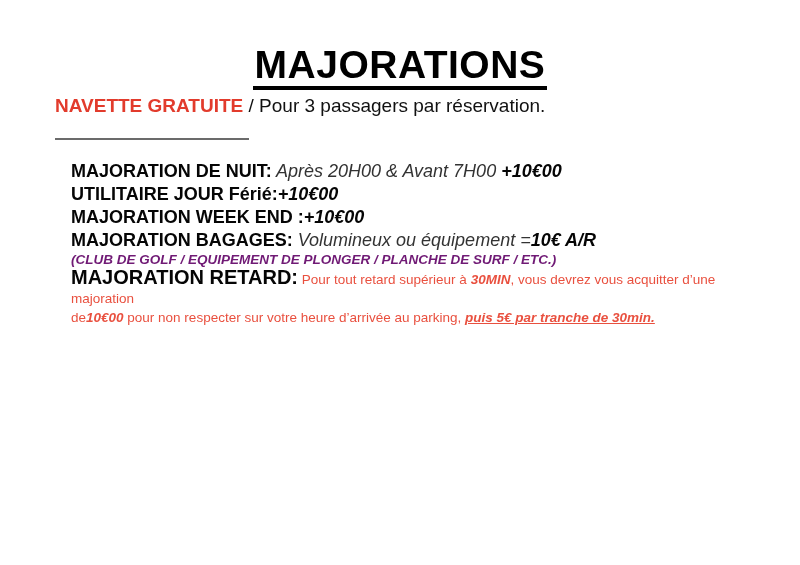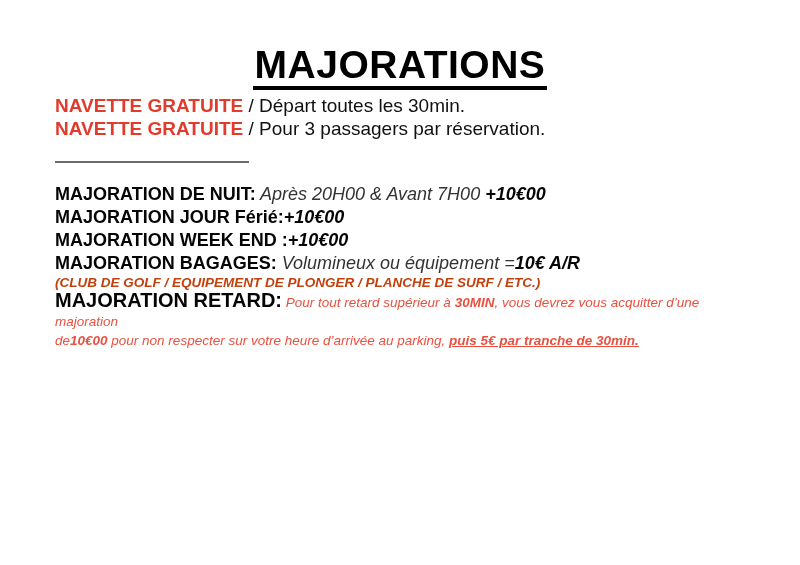--- a/index.html
+++ b/index.html
@@ -25,70 +25,67 @@
     letter-spacing:0.5px;
     border-bottom:4px solid #000;
     padding:0 2px 2px 2px;
     color:#000;
   }
   .content{padding:0 55px;}
   .navette{margin-top:4px;}
   .nav-line{font-size:19px;line-height:23px;color:var(--ink);}
   .nav-line .hl{color:var(--red);font-weight:bold;}
   .divider{width:194px;border-top:2px solid var(--divider);margin-top:21px;}
-  .rules{margin-top:20px;}
+  .rules{margin-top:20px;margin-left:16px;}
   .rule{font-size:18px;line-height:23px;color:var(--ink);white-space:nowrap;}
   .rule .label{font-weight:bold;color:#050505;}
   .rule .detail{font-style:italic;color:var(--ink-soft);}
   .rule .price{font-style:italic;font-weight:bold;color:#050505;}
   .note{
     font-size:13.5px;line-height:16px;
-    font-weight:bold;font-style:italic;color:#c2410c;
+    font-weight:bold;font-style:italic;color:#701a75;
     white-space:nowrap;
   }
   .rule-utility{white-space:nowrap;}
   .retard{font-size:13.5px;line-height:19px;white-space:normal;}
   .retard .label{font-size:20px;font-weight:bold;font-style:normal;color:#050505;line-height:19px;}
-  .retard .red{color:var(--red-light);font-style:italic;text-align:center;}
+  .retard .red{color:var(--red-light);text-align:center;}
   .retard .red-b{color:var(--red-light);font-style:italic;font-weight:bold;}
   .retard .warning{
     color:var(--red-light);font-style:italic;font-weight:bold;
     text-decoration:underline;
   }
 </style>
 </head>
 <body>
 
 <div class="page">
 
   <div class="title-wrap">
     <span class="page-title">MAJORATIONS</span>
   </div>
 
   <div class="content">
 
     <div class="navette">
       <div class="nav-line">
-        <span class="hl">NAVETTE GRATUITE</span><span> / Départ toutes les 30min.</span>
-      </div>
-      <div class="nav-line">
         <span class="hl">NAVETTE GRATUITE</span><span> / Pour 3 passagers par réservation.</span>
       </div>
     </div>
 
     <div class="divider"></div>
 
     <div class="rules">
 
       <div class="rule">
         <span class="label">MAJORATION DE NUIT:</span><span class="detail"> Après 20H00 &amp; Avant 7H00 </span><span class="price">+10€00</span>
       </div>
 
       <div class="rule">
-        <span class="label">MAJORATION JOUR Férié:</span><span class="price">+10€00</span>
+        <span class="label">UTILITAIRE JOUR Férié:</span><span class="price">+10€00</span>
       </div>
 
       <div class="rule">
         <span class="label">MAJORATION WEEK END :</span><span class="price">+10€00</span>
       </div>
 
 
       <div class="rule">
         <span class="label">MAJORATION BAGAGES:</span><span class="detail"> Volumineux ou équipement =</span><span class="price">10€ A/R</span>
       </div>

